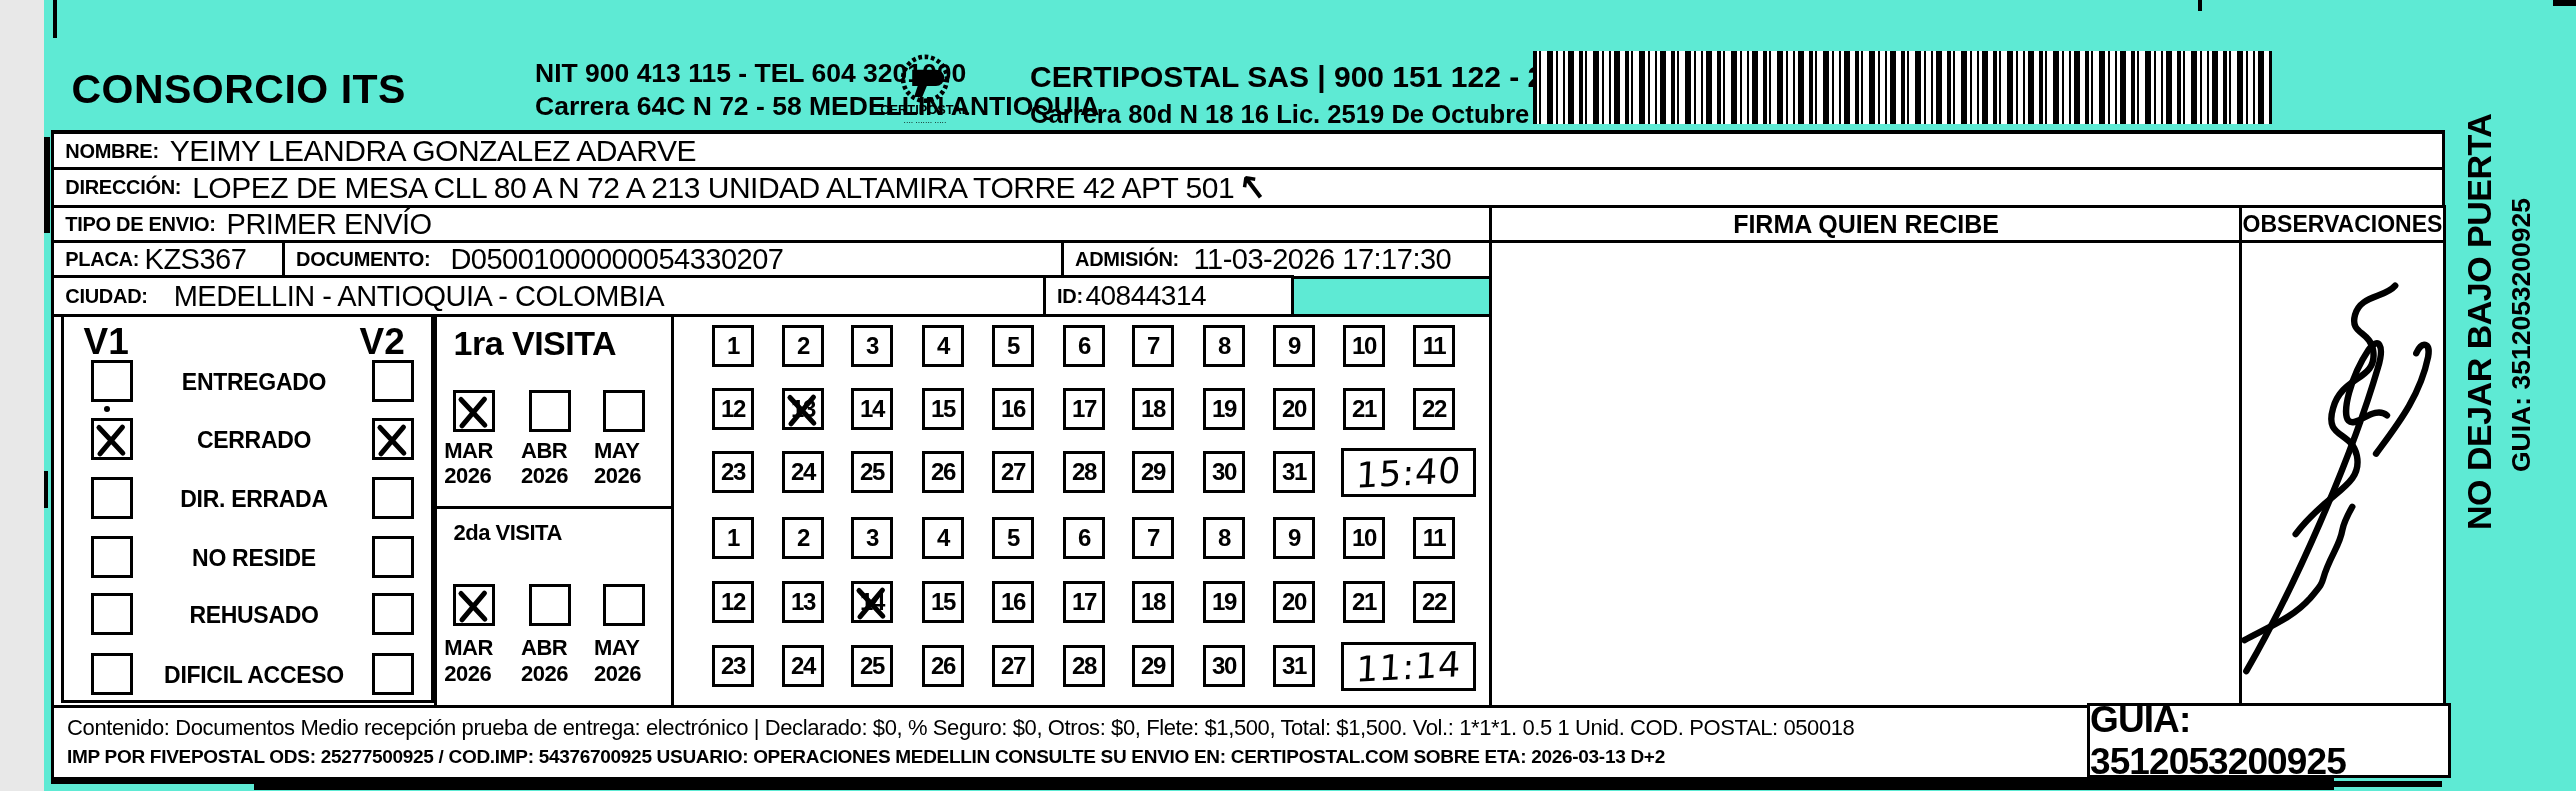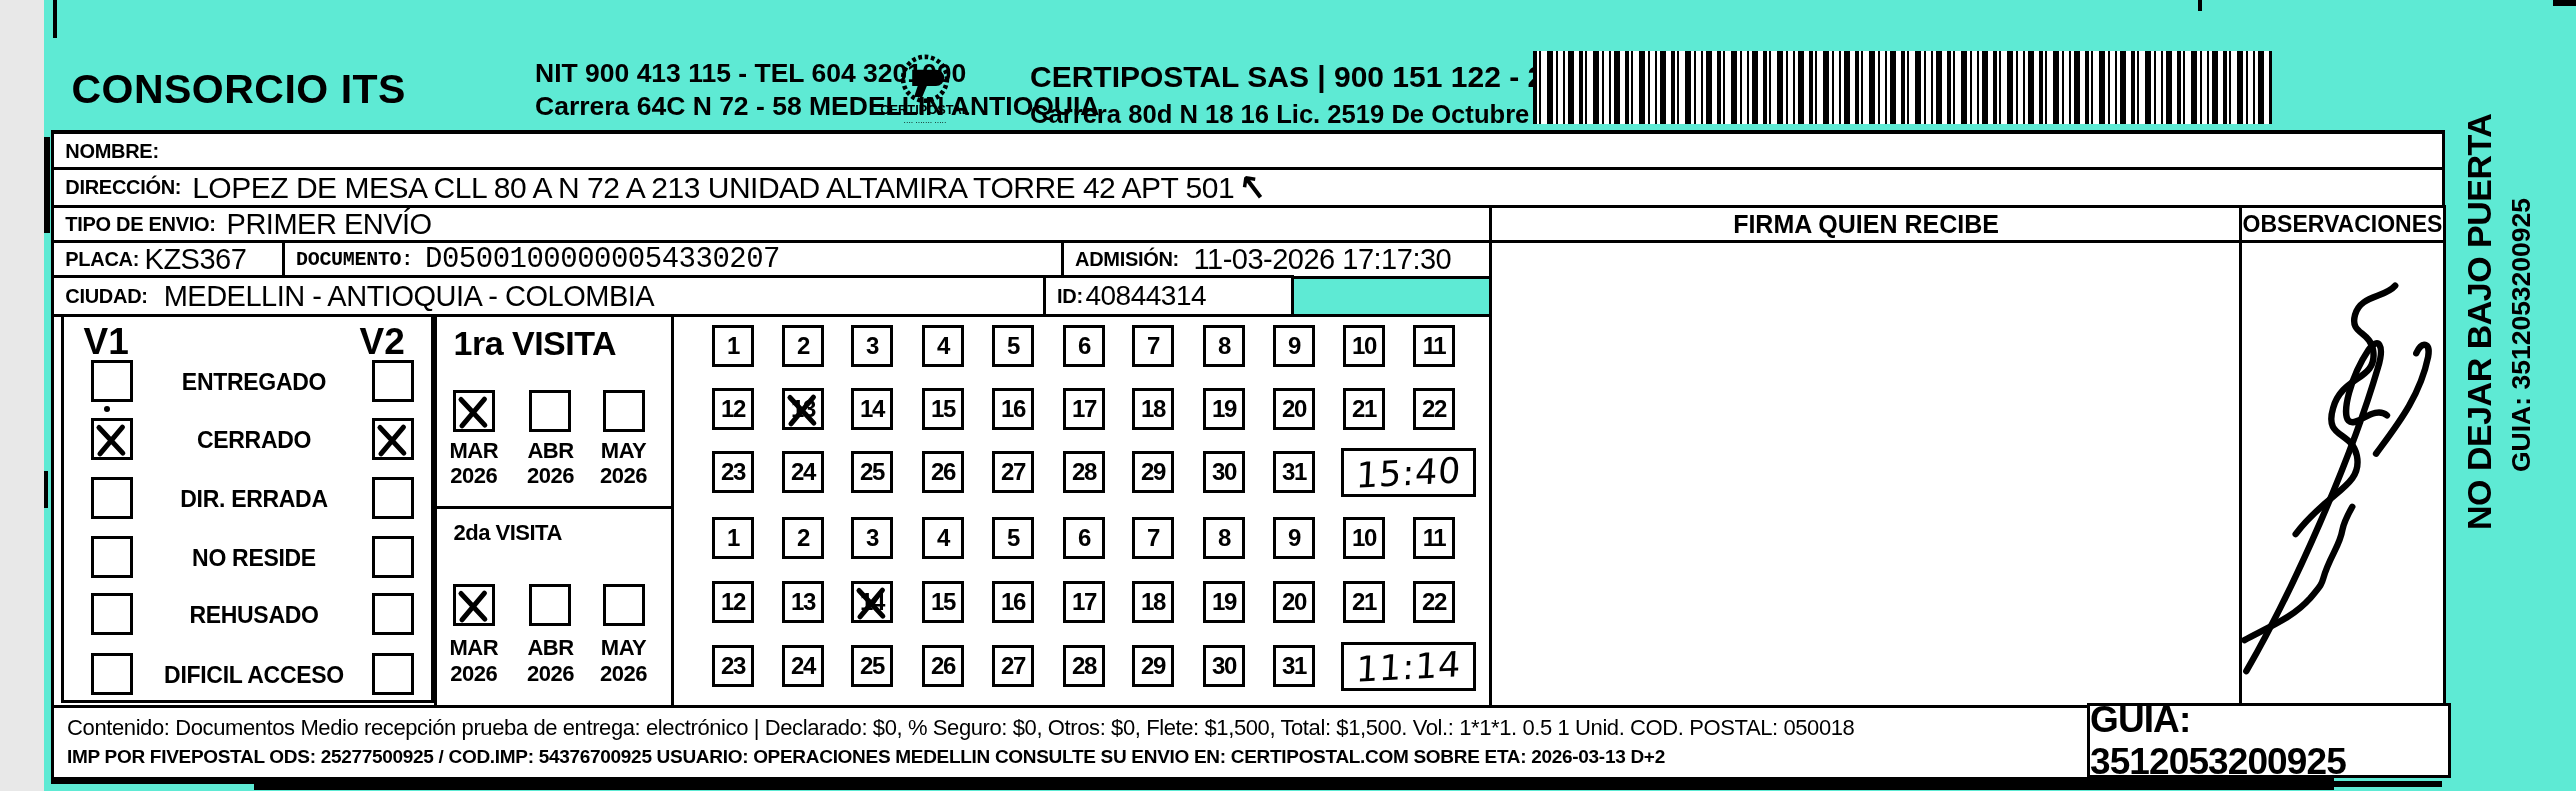--- a/index.html
+++ b/index.html
@@ -7,21 +7,21 @@
          font-family:"Liberation Sans",sans-serif;overflow:hidden;margin-left:44px;}
   .abs{position:absolute;}
   .cell{position:absolute;border:3.7px solid #000;box-sizing:border-box;background:#fff;}
   .row{display:flex;align-items:center;gap:11px;padding-left:11px;}
   .lbl{font-weight:bold;font-size:20px;letter-spacing:-0.3px;white-space:nowrap;}
   .val{font-size:29px;letter-spacing:-0.5px;white-space:nowrap;}
   .val.big{font-size:30px;}
   .hdr-cell{display:flex;align-items:center;justify-content:center;font-weight:bold;}
   .cbox{position:absolute;width:42px;height:42px;border:3.7px solid #000;box-sizing:border-box;background:#fff;}
   .opt-label{position:absolute;font-weight:bold;font-size:23px;text-align:center;letter-spacing:-0.3px;}
-  .mlabel{position:absolute;font-weight:bold;font-size:22px;width:59px;text-align:center;letter-spacing:-0.5px;}
+  .mlabel{position:absolute;font-weight:bold;font-size:22px;width:59px;letter-spacing:-0.5px;}
   .day{position:absolute;width:42px;height:42px;border:3.7px solid #000;box-sizing:border-box;
        display:flex;align-items:center;justify-content:center;font-weight:bold;font-size:24px;
        letter-spacing:-1.4px;background:#fff;}
   .time-box{width:135px;height:49px;}
   .xmark{position:absolute;inset:0;pointer-events:none;}
   .xmark::before,.xmark::after{content:"";position:absolute;left:-8%;top:48%;width:112%;height:4.6px;
        background:#000;border-radius:2.7px;}
   .xmark::before{transform:rotate(47deg);}
   .xmark::after{transform:rotate(-50deg);}
   .dot{position:absolute;width:6.4px;height:6.4px;background:#000;border-radius:50%;}
@@ -55,20 +55,21 @@
 
   <div class="abs" style="left:986px;top:60px;">
     <div style="font-size:30px;font-weight:600;">CERTIPOSTAL SAS | 900 151 122 - 2</div>
     <div style="font-size:25.6px;font-weight:600;margin-top:5.5px;">Carrera 80d N 18 16  Lic. 2519 De Octubre 23 De 2015</div>
   </div>
 
   <div class="barcode" style="left:1489px;top:51px;width:739px;height:73px;"></div>
 
   <div class="cell row" style="left:7.3px;top:130px;width:2394px;height:41px;border-top-width:4.6px;">
     <span class="lbl">NOMBRE:</span>
+    <span class="val big">YEIMY LEANDRA GONZALEZ ADARVE</span>
   </div>
 
   <div class="cell row" style="left:7.3px;top:167px;width:2394px;height:41px;">
     <span class="lbl">DIRECCIÓN:</span>
     <span class="val big">LOPEZ DE MESA CLL 80 A N 72 A 213 UNIDAD ALTAMIRA TORRE 42 APT 501</span>
     <span style="font-family:'DejaVu Sans',sans-serif;font-size:35px;font-weight:bold;margin-left:-7.3px;transform:rotate(8deg);">↖</span>
   </div>
 
   <div class="cell row" style="left:7.3px;top:205px;width:1441px;height:38px;">
     <span class="lbl">TIPO DE ENVIO:</span>
@@ -78,30 +79,30 @@
     <span>FIRMA QUIEN RECIBE</span>
   </div>
   <div class="cell hdr-cell" style="left:2195px;top:205px;width:207px;height:38px;font-size:23px;">
     <span>OBSERVACIONES</span>
   </div>
 
   <div class="cell row" style="left:7.3px;top:240px;width:234px;height:39px;gap:5.5px;">
     <span class="lbl">PLACA:</span>
     <span class="val">KZS367</span>
   </div>
-  <div class="cell row" style="left:238px;top:240px;width:783px;height:39px;gap:12px;font-family:Liberation Mono, monospace;">
+  <div class="cell row" style="left:238px;top:240px;width:783px;height:39px;gap:20px;">
     <span class="lbl">DOCUMENTO:</span>
     <span class="val">D05001000000054330207</span>
   </div>
   <div class="cell row" style="left:1017px;top:240px;width:432px;height:39px;gap:14.6px;">
     <span class="lbl">ADMISIÓN:</span>
     <span class="val">11-03-2026 17:17:30</span>
   </div>
 
-  <div class="cell row" style="left:7.3px;top:275px;width:1027px;height:42px;gap:16px;">
+  <div class="cell row" style="left:7.3px;top:275px;width:1027px;height:42px;gap:26px;">
     <span class="lbl">CIUDAD:</span>
     <span class="val">MEDELLIN - ANTIOQUIA - COLOMBIA</span>
   </div>
   <div class="cell row" style="left:999px;top:275px;width:251px;height:42px;gap:2.7px;">
     <span class="lbl">ID:</span>
     <span class="val" style="font-size:28px;">40844314</span>
   </div>
 
   <div class="cell" style="left:1445px;top:240px;width:754px;height:469px;"></div>
   <div class="cell" style="left:2195px;top:240px;width:207px;height:469px;"></div>

